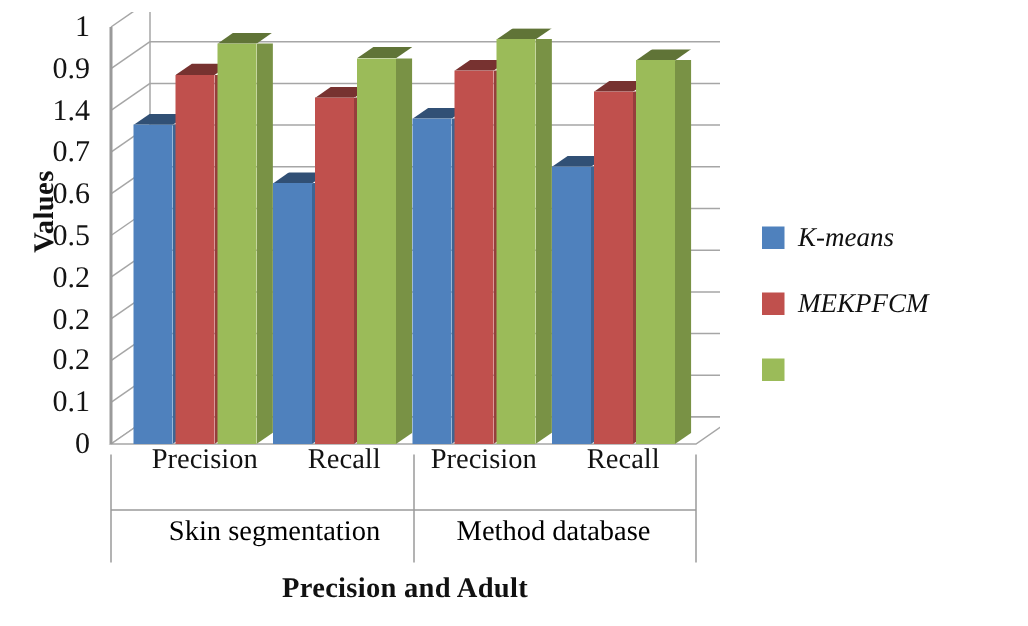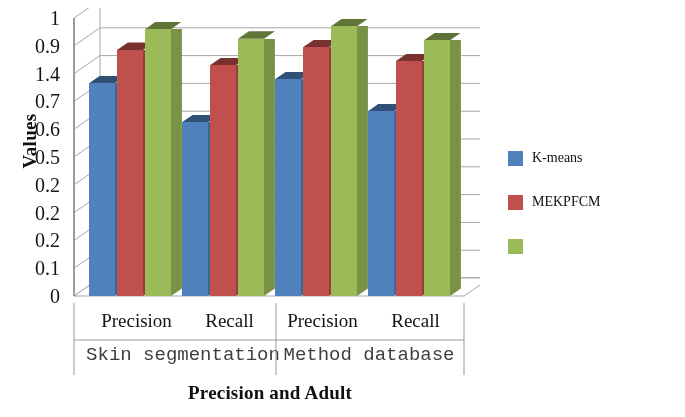--- a/index.html
+++ b/index.html
@@ -27,35 +27,35 @@
   #plot{position:absolute;left:60px;top:8px;width:420px;height:300px;}
   #plotsvg{position:absolute;left:0;top:0;}
 
   
   .bar{position:absolute;bottom:0;}
   .bar .face{position:absolute;left:0;bottom:0;width:100%;}
   .bar .side{position:absolute;bottom:0;}
   .bar .top{position:absolute;}
 
   
-  #catrow{position:absolute;left:60px;top:310px;width:420px;height:34px;}
+  #catrow{position:absolute;left:60px;top:296px;width:420px;height:34px;}
   .cat{position:absolute;top:0;text-align:center;font-size:19px;color:#121212;}
   #grouprow{position:absolute;left:60px;top:344px;width:420px;height:32px;}
-  .grp{position:absolute;top:0;text-align:center;font-size:19px;color:#404040;font-family:Liberation Mono, monospace;}
+  .grp{position:absolute;top:0;text-align:center;font-size:19px;color:#000000;}
 
   .axistitle{
     position:absolute;left:60px;top:382px;width:420px;text-align:center;
     font-size:19px;font-weight:bold;letter-spacing:.2px;
   }
 
   
   #legend{position:absolute;left:508px;top:148px;width:175px;}
   .legitem{display:flex;align-items:center;margin-bottom:24px;height:20px;}
   .swatch{width:15px;height:15px;flex:0 0 15px;margin-right:9px;}
-  .legtext{font-size:14px;line-height:18px;color:#101010;white-space:nowrap;}
+  .legtext{font-size:18px;line-height:18px;color:#101010;white-space:nowrap;font-style:italic;}
 </style>
 </head>
 <body>
 
 <div id="chart-root">
 
   <div class="ylabel">Values</div>
 
   <div id="yticks">
       <div class="ytick" style="top: 8px;">1</div>

